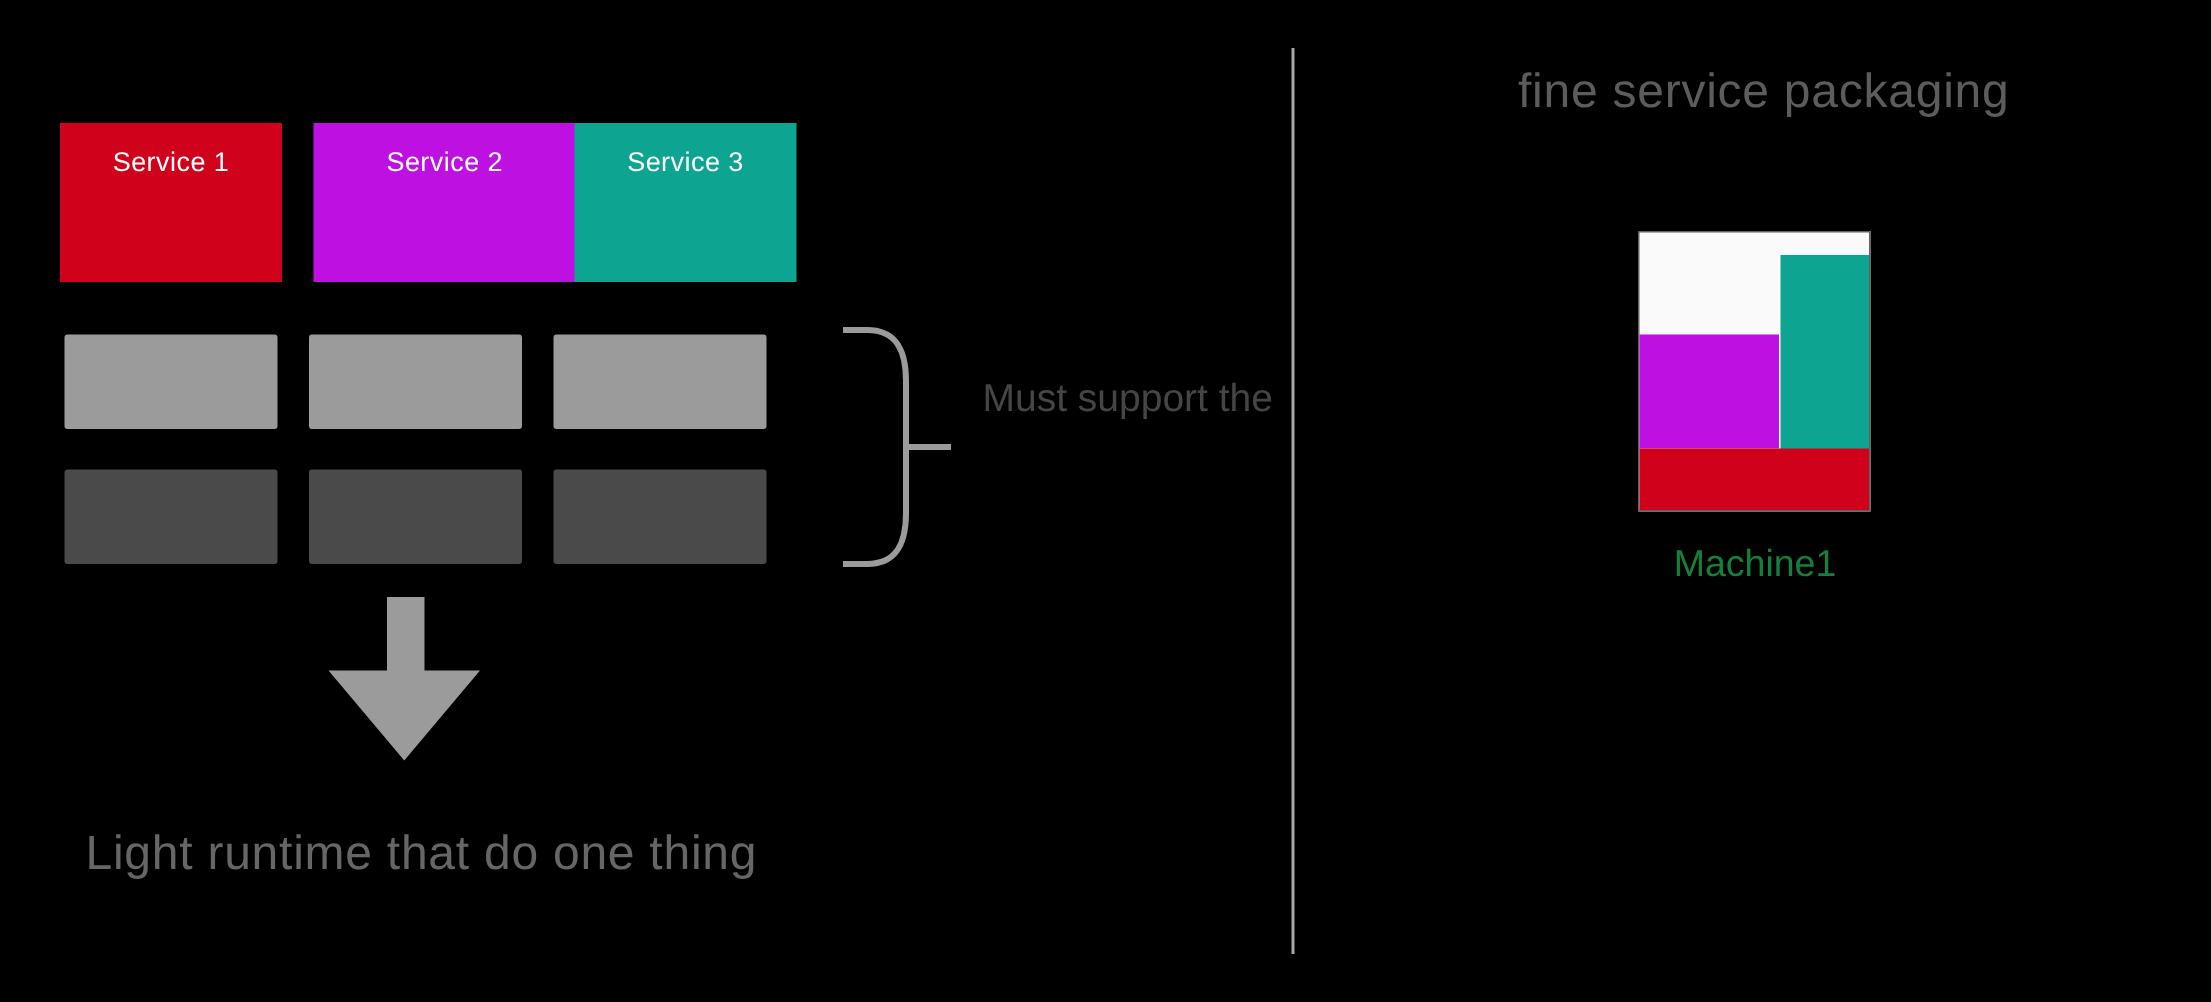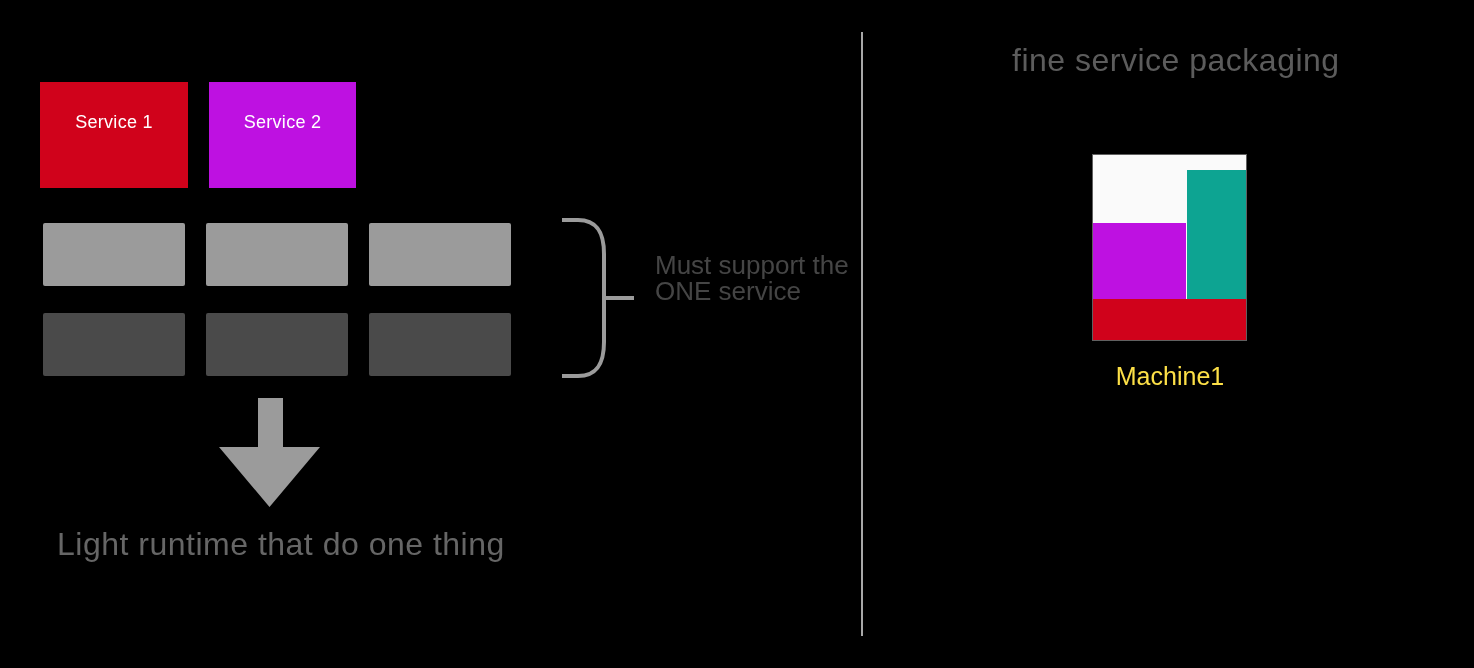--- a/index.html
+++ b/index.html
@@ -20,21 +20,21 @@
   
   .service-box {
     position: absolute;
     top: 82px;
     height: 106px;
     width: 148px;
     text-align: center;
   }
   .service-box .label {
     display: block;
-    padding-top: 30px;
+    padding-top: 16px;
     font-size: 18px;
     font-weight: 400;
     letter-spacing: 0.3px;
   }
   .runtime-box {
     position: absolute;
     width: 142px;
     height: 63px;
     border-radius: 2px;
   }
@@ -47,21 +47,21 @@
     top: 252px;
     width: 220px;
     font-size: 26px;
     line-height: 26px;
     font-weight: 400;
   }
 
   .caption {
     position: absolute;
     left: 57px;
-    top: 526px;
+    top: 550px;
     font-size: 32px;
     font-weight: 300;
     letter-spacing: 0.5px;
     white-space: nowrap;
   }
 
   
   .divider {
     position: absolute;
     left: 861px;
@@ -108,57 +108,59 @@
   svg { display: block; }
 </style>
 </head>
 <body>
 
 <div class="stage" style="background-color: rgb(0, 0, 0);">
 
   <div class="service-box" style="left: 40px; background-color: rgb(208, 2, 27);">
     <span class="label" style="color: rgb(255, 255, 255);">Service 1</span>
   </div>
-  <div class="service-box" style="left: 209px; width: 147px; background-color: rgb(190, 17, 225);">
+  <div class="service-box" style="left: 209px; width: 175px; background-color: rgb(190, 17, 225);">
     <span class="label" style="color: rgb(255, 255, 255);">Service 2</span>
+  </div>
+  <div class="service-box" style="left: 383px; background-color: rgb(13, 164, 146);">
+    <span class="label" style="color: rgb(255, 255, 255);">Service 3</span>
   </div>
 
   <div class="runtime-box row-light" style="left: 43px; background-color: rgb(155, 155, 155);"></div>
   <div class="runtime-box row-light" style="left: 206px; background-color: rgb(155, 155, 155);"></div>
   <div class="runtime-box row-light" style="left: 369px; background-color: rgb(155, 155, 155);"></div>
 
   <div class="runtime-box row-dark" style="left: 43px; background-color: rgb(74, 74, 74);"></div>
   <div class="runtime-box row-dark" style="left: 206px; background-color: rgb(74, 74, 74);"></div>
   <div class="runtime-box row-dark" style="left: 369px; background-color: rgb(74, 74, 74);"></div>
 
   <div class="abs" style="left:556px; top:216px">
     <svg width="84" height="164" viewBox="0 0 84 164">
       <path d="M6,8 L22,8 C42,8 48,22 48,42 L48,130 C48,150 42,164 22,164 L6,164" transform="translate(0,-4)" fill="none" stroke-width="4" style="stroke: rgb(155, 155, 155);"></path>
       <path d="M48,82 L78,82" fill="none" stroke-width="4" style="stroke: rgb(155, 155, 155);"></path>
     </svg>
   </div>
 
   <div class="annotation" style="color: rgb(69, 69, 69);">
     <div>Must support the</div>
-    <div>ONE service</div>
   </div>
 
   <div class="abs" style="left:219px; top:398px">
     <svg width="102" height="110" viewBox="0 0 102 110">
       <polygon points="39,0 64,0 64,49 101,49 50.5,109 0,49 39,49" style="fill: rgb(155, 155, 155);"></polygon>
     </svg>
   </div>
 
   <div class="caption" style="color: rgb(102, 102, 102);">Light runtime that do one thing</div>
 
   <div class="divider" style="background-color: rgb(168, 168, 168);"></div>
 
   <div class="panel-title" style="color: rgb(92, 92, 92);">fine service packaging</div>
 
   <div class="machine" style="background-color: rgb(250, 250, 250); border-color: rgb(96, 96, 96);">
     <div class="block block-teal" style="background-color: rgb(13, 164, 146);"></div>
     <div class="block block-magenta" style="background-color: rgb(190, 17, 225);"></div>
     <div class="block block-red" style="background-color: rgb(208, 2, 27);"></div>
   </div>
 
-  <div class="machine-label" style="color: #fde047;">Machine1</div>
+  <div class="machine-label" style="color: #15803d;">Machine1</div>
 
 </div>
 
 </body></html>

